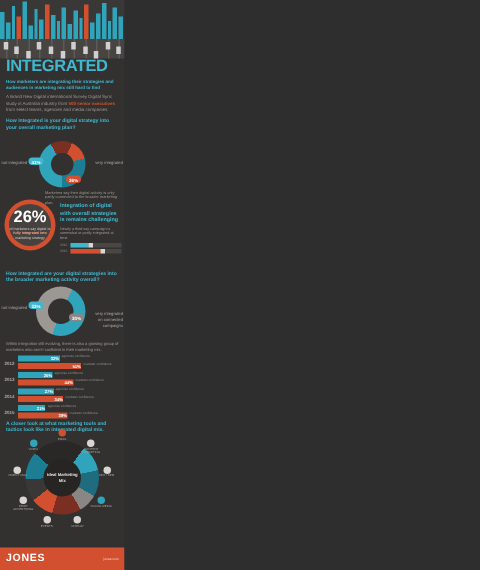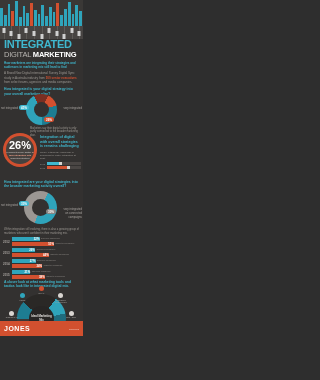--- a/index.html
+++ b/index.html
@@ -1,17 +1,17 @@
 <!DOCTYPE html>
 <html><head>
 <meta charset="utf-8">
 <style>
   html,body{margin:0;padding:0;background:#2e2e2e;}
   body{width:83px;height:380px;overflow:hidden;font-family:"Liberation Sans",sans-serif;}
-  .page{position:relative;width:83px;height:336px;background:#333130;overflow:hidden;}
+  .page{position:relative;width:83px;height:380px;background:#333130;overflow:hidden;}
 
   
   .hdr-chart{position:absolute;left:0;top:0;width:83px;height:26px;display:flex;align-items:flex-end;gap:0px;background:#3a3836;}
   .hbar{flex:1;background:#2fa4bb;margin-right:1px;}
   .hbar.red{background:#d2502f;}
   .hdr-sliders{position:absolute;left:0;top:26px;width:83px;height:13px;background:#474442;display:flex;align-items:center;}
   .sl{flex:1;position:relative;height:13px;}
   .sl::before{content:"";position:absolute;left:50%;top:0;width:1px;height:13px;background:#5d5a57;}
   .sl i{position:absolute;left:50%;transform:translateX(-50%);width:3px;height:5px;background:#cfcfcf;display:block;}
 
@@ -160,21 +160,20 @@
       <div class="sl">
         <i style="top: 2px;"></i>
       </div>
       <div class="sl">
         <i style="top: 5px;"></i>
       </div>
     </div>
 
   <div class="title-wrap">
     <div class="t1">INTEGRATED</div>
-    <div class="t2"><span>DIGITAL </span><b>MARKETING</b></div>
     <div class="sub1">How marketers are integrating their strategies and audiences in marketing mix still hard to find</div>
     <div class="sub2">
       <span>A Brand New Digital international Survey Digital Sync</span>
       <span>study in Australia industry from </span><b>500 senior executives</b><span> from select teams, agencies and media companies.</span>
     </div>
     <div class="q1">How integrated is your digital strategy into your overall marketing plan?</div>
   </div>
 
   <div class="donut-sec">
     <div class="d1"></div>

